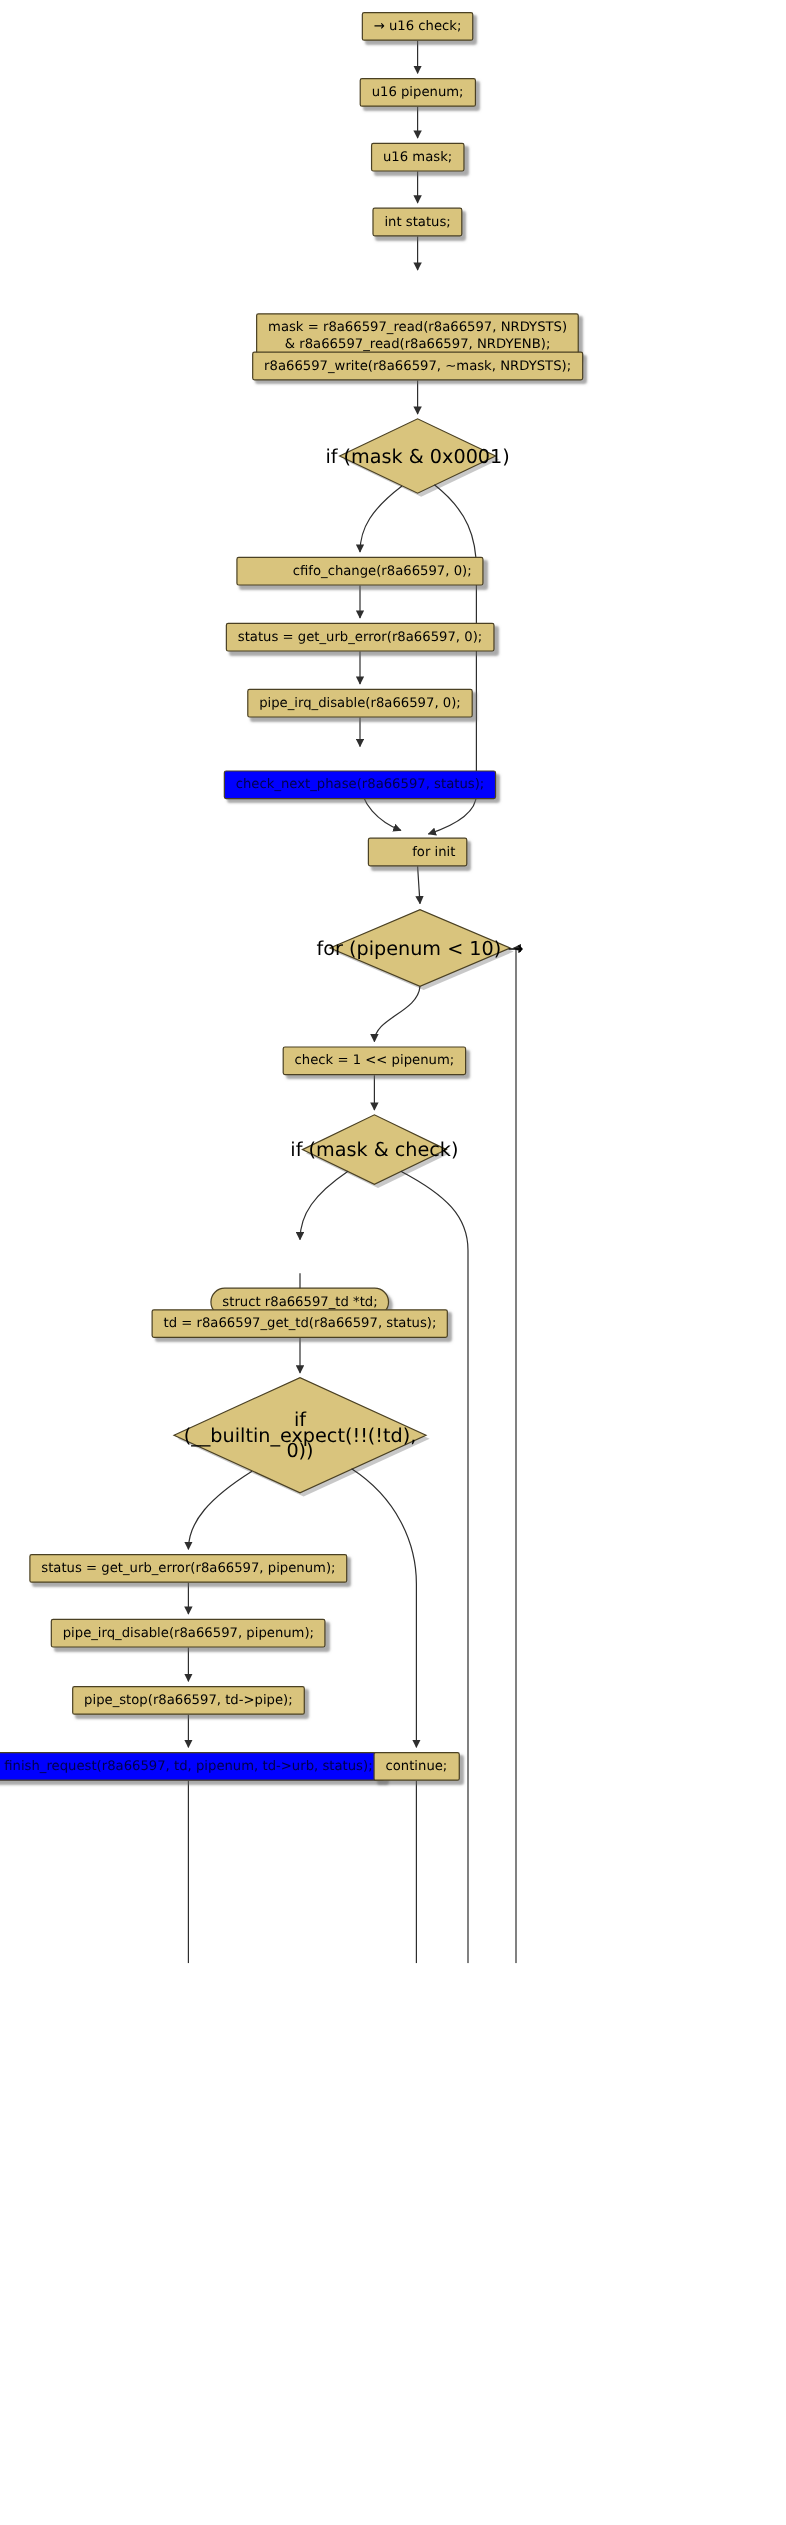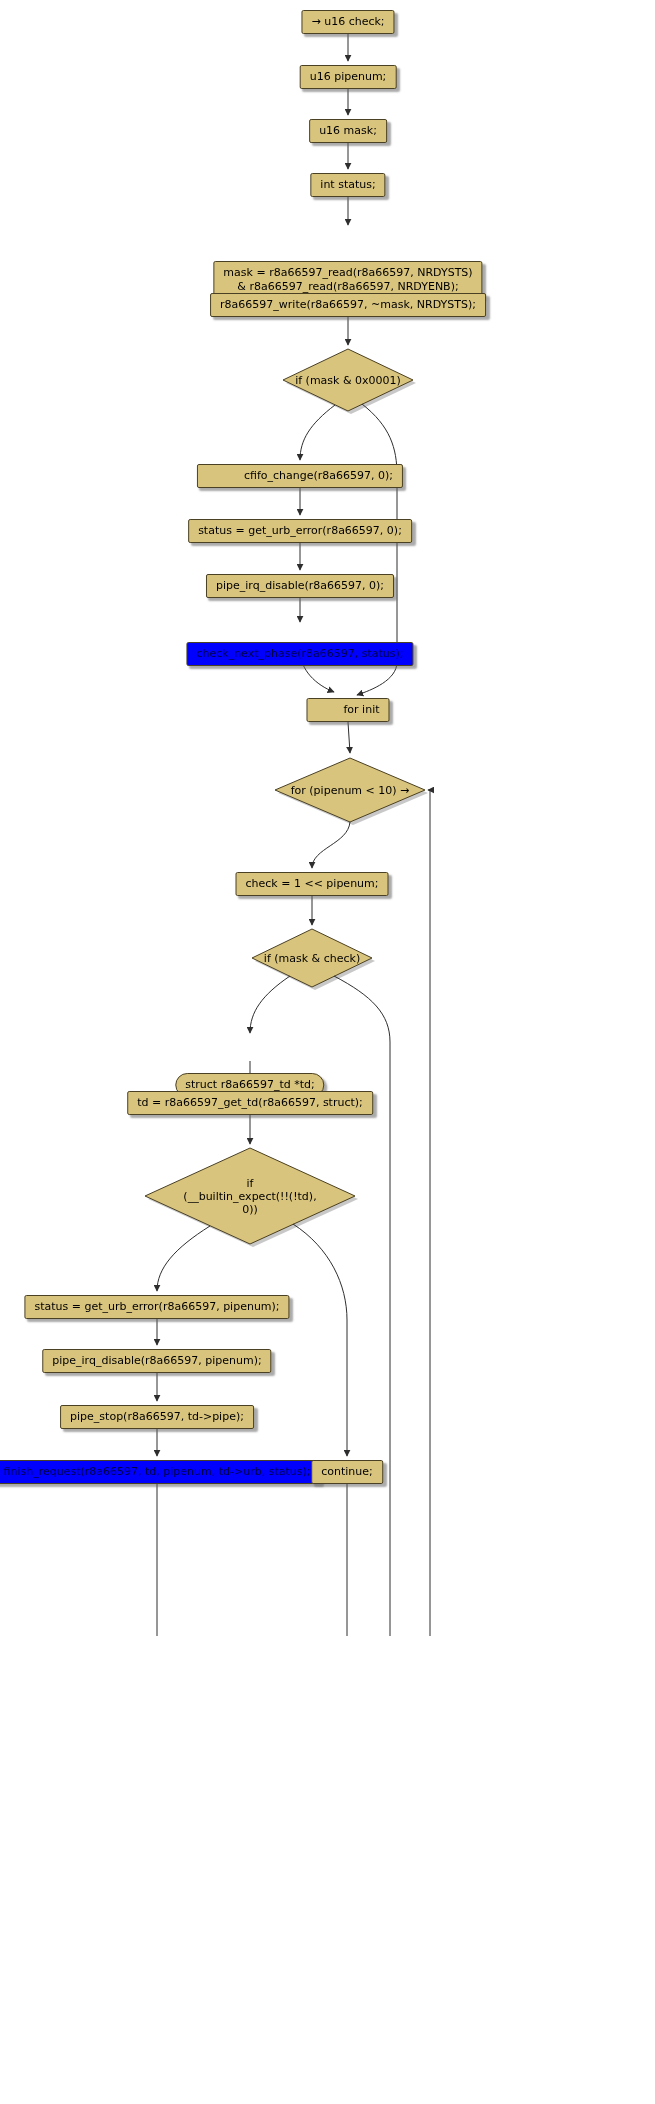--- a/index.html
+++ b/index.html
@@ -48,21 +48,21 @@
     box-shadow: 3px 3px 2px rgba(100,100,100,0.55);
     z-index: 2;
   }
   .node.blue {
     background: var(--highlight-fill, #0000ff);
     color: var(--highlight-text, #00004a);
   }
   .dlabel {
     position: absolute;
     transform: translate(-50%, -50%);
-    font-size: 11px;
+    font-size: 16px;
     line-height: 13px;
     color: var(--text, #000000);
     text-align: center;
     white-space: pre-line;
     z-index: 2;
   }
 </style>
 </head>
 <body>
 
@@ -121,21 +121,21 @@
   <div class="node" style="left:348px; top:229px;margin-top:32px;">mask = r8a66597_read(r8a66597, NRDYSTS)
 &amp; r8a66597_read(r8a66597, NRDYENB);</div>
   <div class="node" style="left:348px; top:293px;">r8a66597_write(r8a66597, ~mask, NRDYSTS);</div>
   <div class="node" style="left:300px; top:464px;padding-left:46px;">cfifo_change(r8a66597, 0);</div>
   <div class="node" style="left:300px; top:519px;">status = get_urb_error(r8a66597, 0);</div>
   <div class="node" style="left:300px; top:574px;">pipe_irq_disable(r8a66597, 0);</div>
   <div class="node blue" style="left:300px; top:642px;">check_next_phase(r8a66597, status);</div>
   <div class="node" style="left:348px; top:698px;padding-left:36px;">for init</div>
   <div class="node" style="left:312px; top:872px;">check = 1 &lt;&lt; pipenum;</div>
   <div class="node" style="left:250px; top:1073px;border-radius:12px;">struct r8a66597_td *td;</div>
-  <div class="node" style="left:250px; top:1091px;">td = r8a66597_get_td(r8a66597, struct);</div>
+  <div class="node" style="left:250px; top:1091px;">td = r8a66597_get_td(r8a66597, status);</div>
   <div class="node" style="left:157px; top:1295px;">status = get_urb_error(r8a66597, pipenum);</div>
   <div class="node" style="left:157px; top:1349px;">pipe_irq_disable(r8a66597, pipenum);</div>
   <div class="node" style="left:157px; top:1405px;">pipe_stop(r8a66597, td-&gt;pipe);</div>
   <div class="node blue" style="left:157px; top:1460px;">finish_request(r8a66597, td, pipenum, td-&gt;urb, status);</div>
   <div class="node" style="left:347px; top:1460px;">continue;</div>
   <div class="node" style="left:375px; top:2060px;padding-left:27px;">for update</div>
 
   <div class="dlabel" style="left:348px; top:380px;">if (mask &amp; 0x0001)</div>
   <div class="dlabel" style="left:350px; top:790px;">for (pipenum &lt; 10) →</div>
   <div class="dlabel" style="left:312px; top:958px;">if (mask &amp; check)</div>

